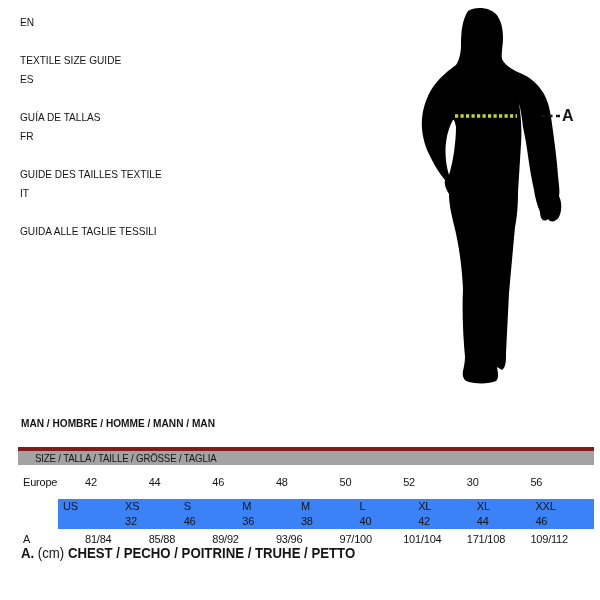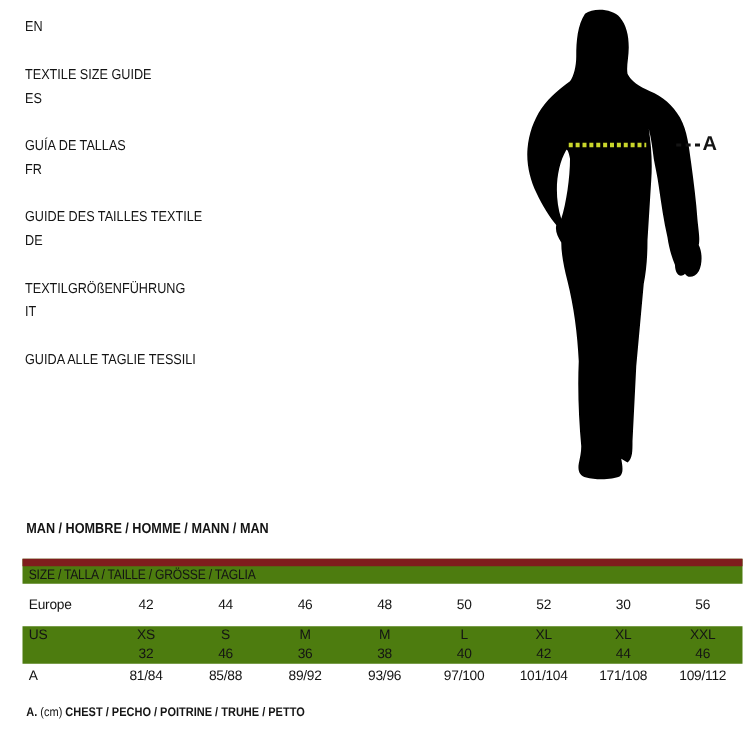--- a/index.html
+++ b/index.html
@@ -20,56 +20,52 @@
   
   .figure-svg{position:absolute;left:408px;top:2px;width:170px;height:392px;}
   .measure-label{position:absolute;left:562px;top:108px;font-size:16px;line-height:16px;font-weight:bold;}
 
   
   .man-title{position:absolute;left:21px;top:417px;font-weight:bold;font-size:11.5px;}
 
   
   .size-table{position:absolute;left:18px;top:447px;width:576px;font-size:11px;letter-spacing:-0.2px;}
   .tbl-header{
-    background:#4d7c0f;border-top:6px solid #7f1d1d;height:14px;line-height:14px;
-    padding-left:5px;font-size:11px;overflow:hidden;
+    background:#a3a3a3;border-top:4px solid #7f1d1d;height:14px;line-height:14px;
+    padding-left:17px;font-size:11px;overflow:hidden;
   }
   .grid-row{display:grid;grid-template-columns:67px repeat(8,1fr);align-items:center;}
   .grid-row .lbl{text-align:left;padding-left:5px;}
-  .grid-row .c{text-align:center;}
+  .grid-row .c{text-align:left;}
   .row-europe{height:34px;line-height:17px;}
-  .row-us-band{background:#4d7c0f;}
+  .row-us-band{background:#3b82f6;margin-left:40px;}
   .row-us-line{height:15px;line-height:15px;}
   .row-a{height:20px;line-height:20px;}
 
   
-  .footnote{position:absolute;left:21px;top:564px;font-size:10px;font-weight:bold;line-height:14px;white-space:nowrap;}
+  .footnote{position:absolute;left:21px;top:546px;font-size:15px;font-weight:bold;line-height:14px;white-space:nowrap;}
   .footnote .unit{font-weight:normal;}
 </style>
 </head>
 <body>
 
 <div class="canvas">
 
   <div class="lang-block">
     <div class="lang-row">
       <span class="lang-code cond">EN</span>
       <span class="cond">TEXTILE SIZE GUIDE</span>
     </div>
     <div class="lang-row">
       <span class="lang-code cond">ES</span>
       <span class="cond">GUÍA DE TALLAS</span>
     </div>
     <div class="lang-row">
       <span class="lang-code cond">FR</span>
       <span class="cond">GUIDE DES TAILLES TEXTILE</span>
-    </div>
-    <div class="lang-row">
-      <span class="lang-code cond">DE</span>
-      <span class="cond">TEXTILGRÖßENFÜHRUNG</span>
     </div>
     <div class="lang-row">
       <span class="lang-code cond">IT</span>
       <span class="cond">GUIDA ALLE TAGLIE TESSILI</span>
     </div>
   </div>
 
   <div class="category-block">
   </div>
 

